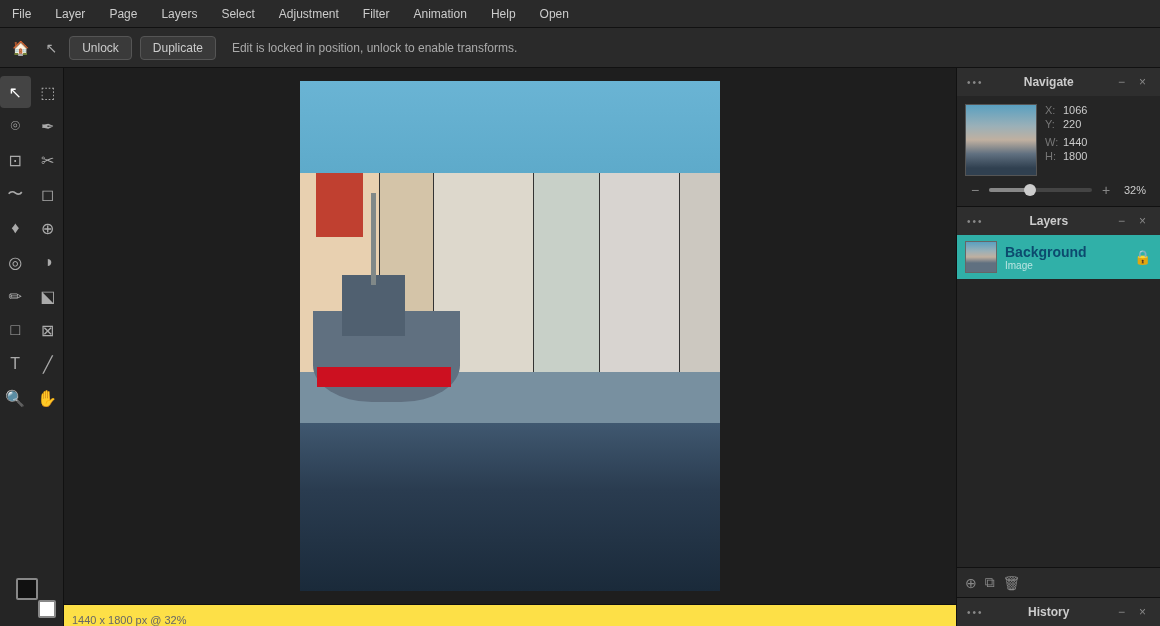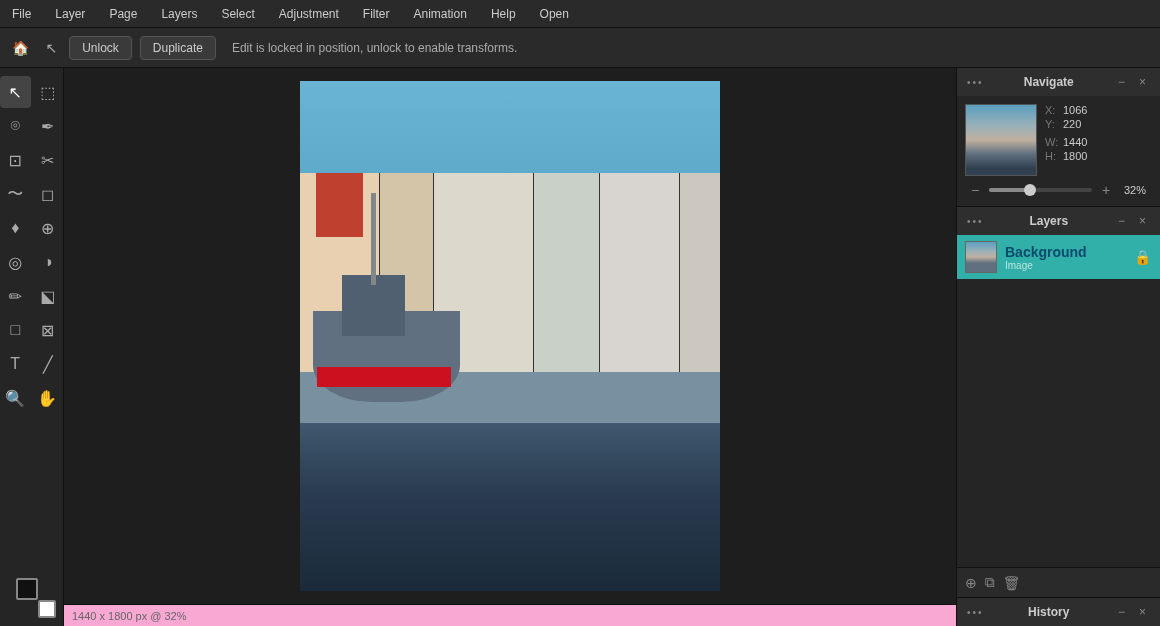--- a/index.html
+++ b/index.html
@@ -475,21 +475,21 @@
 
           <div style="position:absolute;top:56%;left:4%;width:32%;height:4%;background:#cc1020;"></div>
 
           <div style="position:absolute;top:38%;left:10%;width:15%;height:12%;background:#506070;"></div>
 
           <div style="position:absolute;top:22%;left:17%;width:1%;height:18%;background:#808888;"></div>
         </div>
       </div>
     </div>
 
-    <div style="background:#f9a8d4;height:22px;display:flex;align-items:center;padding:0 8px;border-top:1px solid #111;color:#666;font-size:11px;flex-shrink:0;">
+    <div style="background:#fde047;height:22px;display:flex;align-items:flex-end;padding:0 8px;border-top:1px solid #111;color:#666;font-size:11px;flex-shrink:0;">
       <span>1440 x 1800 px @ 32%</span>
     </div>
   </div>
 
   <div class="right-panel">
 
     <div class="panel-section">
       <div class="panel-header">
         <span class="dots-menu">•••</span>
         <span class="panel-title">Navigate</span>

